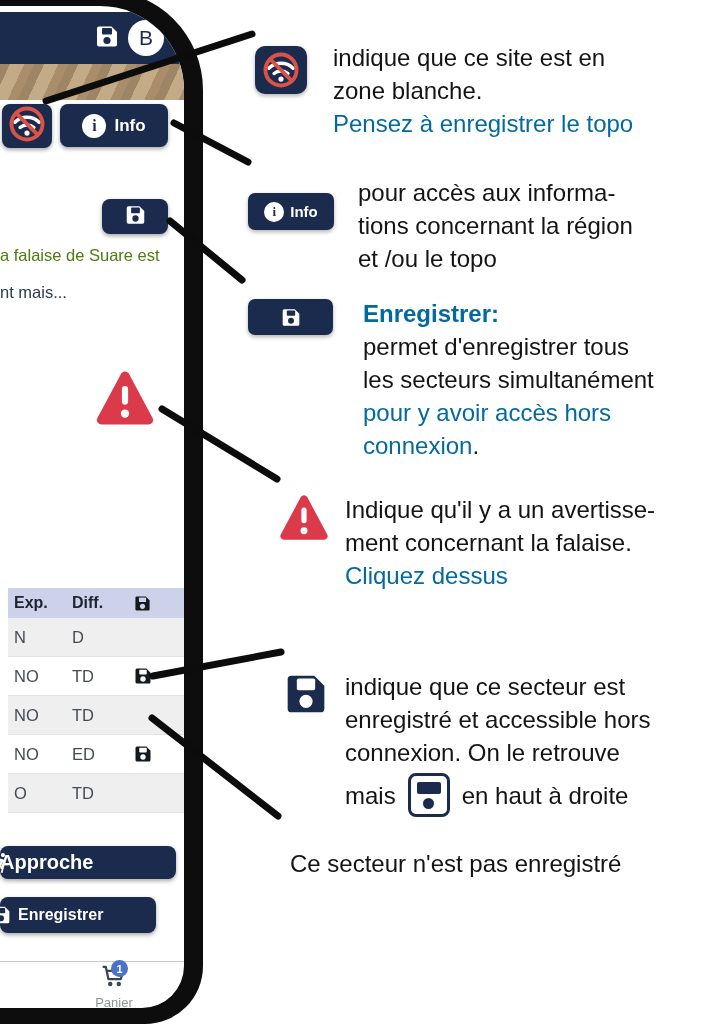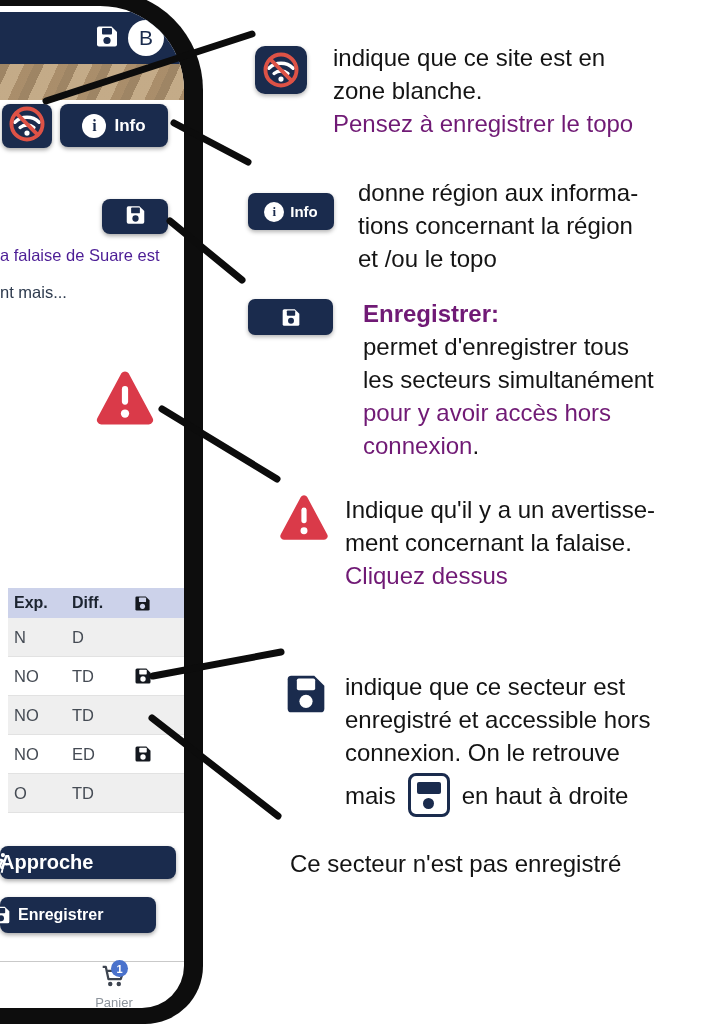--- a/index.html
+++ b/index.html
@@ -40,21 +40,21 @@
     box-shadow:0 2px 4px rgba(0,0,0,.35);color:#fff;
   }
   .wifi-chip{left:2px;top:104px;width:50px;height:44px;}
   .info-btn{left:60px;top:104px;width:108px;height:43px;gap:8px;font-size:17px;font-weight:bold;}
   .info-circle{
     width:24px;height:24px;border-radius:50%;background:#fff;color:#1a2b4d;
     display:flex;align-items:center;justify-content:center;
     font-size:16px;font-weight:bold;font-family:"Liberation Serif",serif;
   }
   .save-btn{left:102px;top:199px;width:66px;height:35px;}
-  .desc-line1{position:absolute;left:0;top:246px;font-size:16.5px;color:#4c1d95;white-space:nowrap;}
+  .desc-line1{position:absolute;left:0;top:246px;font-size:16.5px;color:#4d7c0f;white-space:nowrap;}
   .desc-line2{position:absolute;left:0;top:274px;font-size:16.5px;color:#2e3b4e;white-space:nowrap;margin-top:9px;}
   .warn-big{position:absolute;left:93px;top:370px;width:64px;height:57px;}
   
   .sector-table{position:absolute;left:8px;top:588px;width:178px;font-size:16.5px;}
   .t-head{
     background:#ccd2ea;height:30px;display:flex;align-items:center;
     font-weight:bold;color:#1c2430;font-size:16px;
   }
   .t-row{height:38px;display:flex;align-items:center;color:#454b54;border-bottom:1px solid #e2e2e2;}
   .t-row.alt{background:#efefef;}
@@ -69,21 +69,21 @@
   .cart-wrap{position:absolute;left:84px;top:964px;width:60px;text-align:center;}
   .cart-badge{
     position:absolute;left:27px;top:-4px;width:17px;height:17px;border-radius:50%;
     background:#4a72cc;color:#fff;font-size:11px;font-weight:bold;
     display:flex;align-items:center;justify-content:center;
   }
   .cart-label{margin-top:2px;font-size:13px;color:#8d949c;}
   
   .anno{position:absolute;z-index:3;margin-top:37px;}
   .anno-text{font-size:24px;line-height:33px;color:#141414;white-space:nowrap;}
-  .red{color:#701a75;}
+  .red{color:#0369a1;}
   .anno-icon-box{
     background:#1a2b4d;border-radius:10px;display:flex;align-items:center;justify-content:center;
     box-shadow:0 2px 4px rgba(0,0,0,.3);
   }
   .wifi-anno{left:255px;top:9px;width:52px;height:48px;}
   .info-anno{left:248px;top:156px;width:86px;height:37px;gap:6px;color:#fff;font-size:15px;font-weight:bold;border-radius:7px;}
   .info-anno .info-circle{width:20px;height:20px;font-size:13px;}
   .save-anno{left:248px;top:262px;width:85px;height:36px;border-radius:7px;}
   .warn-anno{left:277px;top:457px;}
   .floppy-anno{left:283px;top:635px;}
@@ -264,21 +264,21 @@
   <div>zone blanche.</div>
   <div class="red">Pensez à enregistrer le topo</div>
 </div>
 
 <div class="anno anno-icon-box info-anno">
   <span class="info-circle">i</span>
   <span>Info</span>
 </div>
 
 <div class="anno anno-text t2">
-  <div>donne région aux informa-</div>
+  <div>pour accès aux informa-</div>
   <div>tions concernant la région</div>
   <div>et /ou le topo</div>
 </div>
 
 <div class="anno anno-icon-box save-anno">
   <svg width="20" height="21" viewBox="0 0 24 24">
     <path d="M4 2h12.5L22 7.5V20a2 2 0 0 1-2 2H4a2 2 0 0 1-2-2V4a2 2 0 0 1 2-2z" fill="#ffffff"></path>
     <rect x="7" y="3.5" width="10" height="6.5" rx="1" fill="#1a2b4d"></rect>
     <circle cx="12" cy="16" r="3.6" fill="#1a2b4d"></circle>
   </svg>

